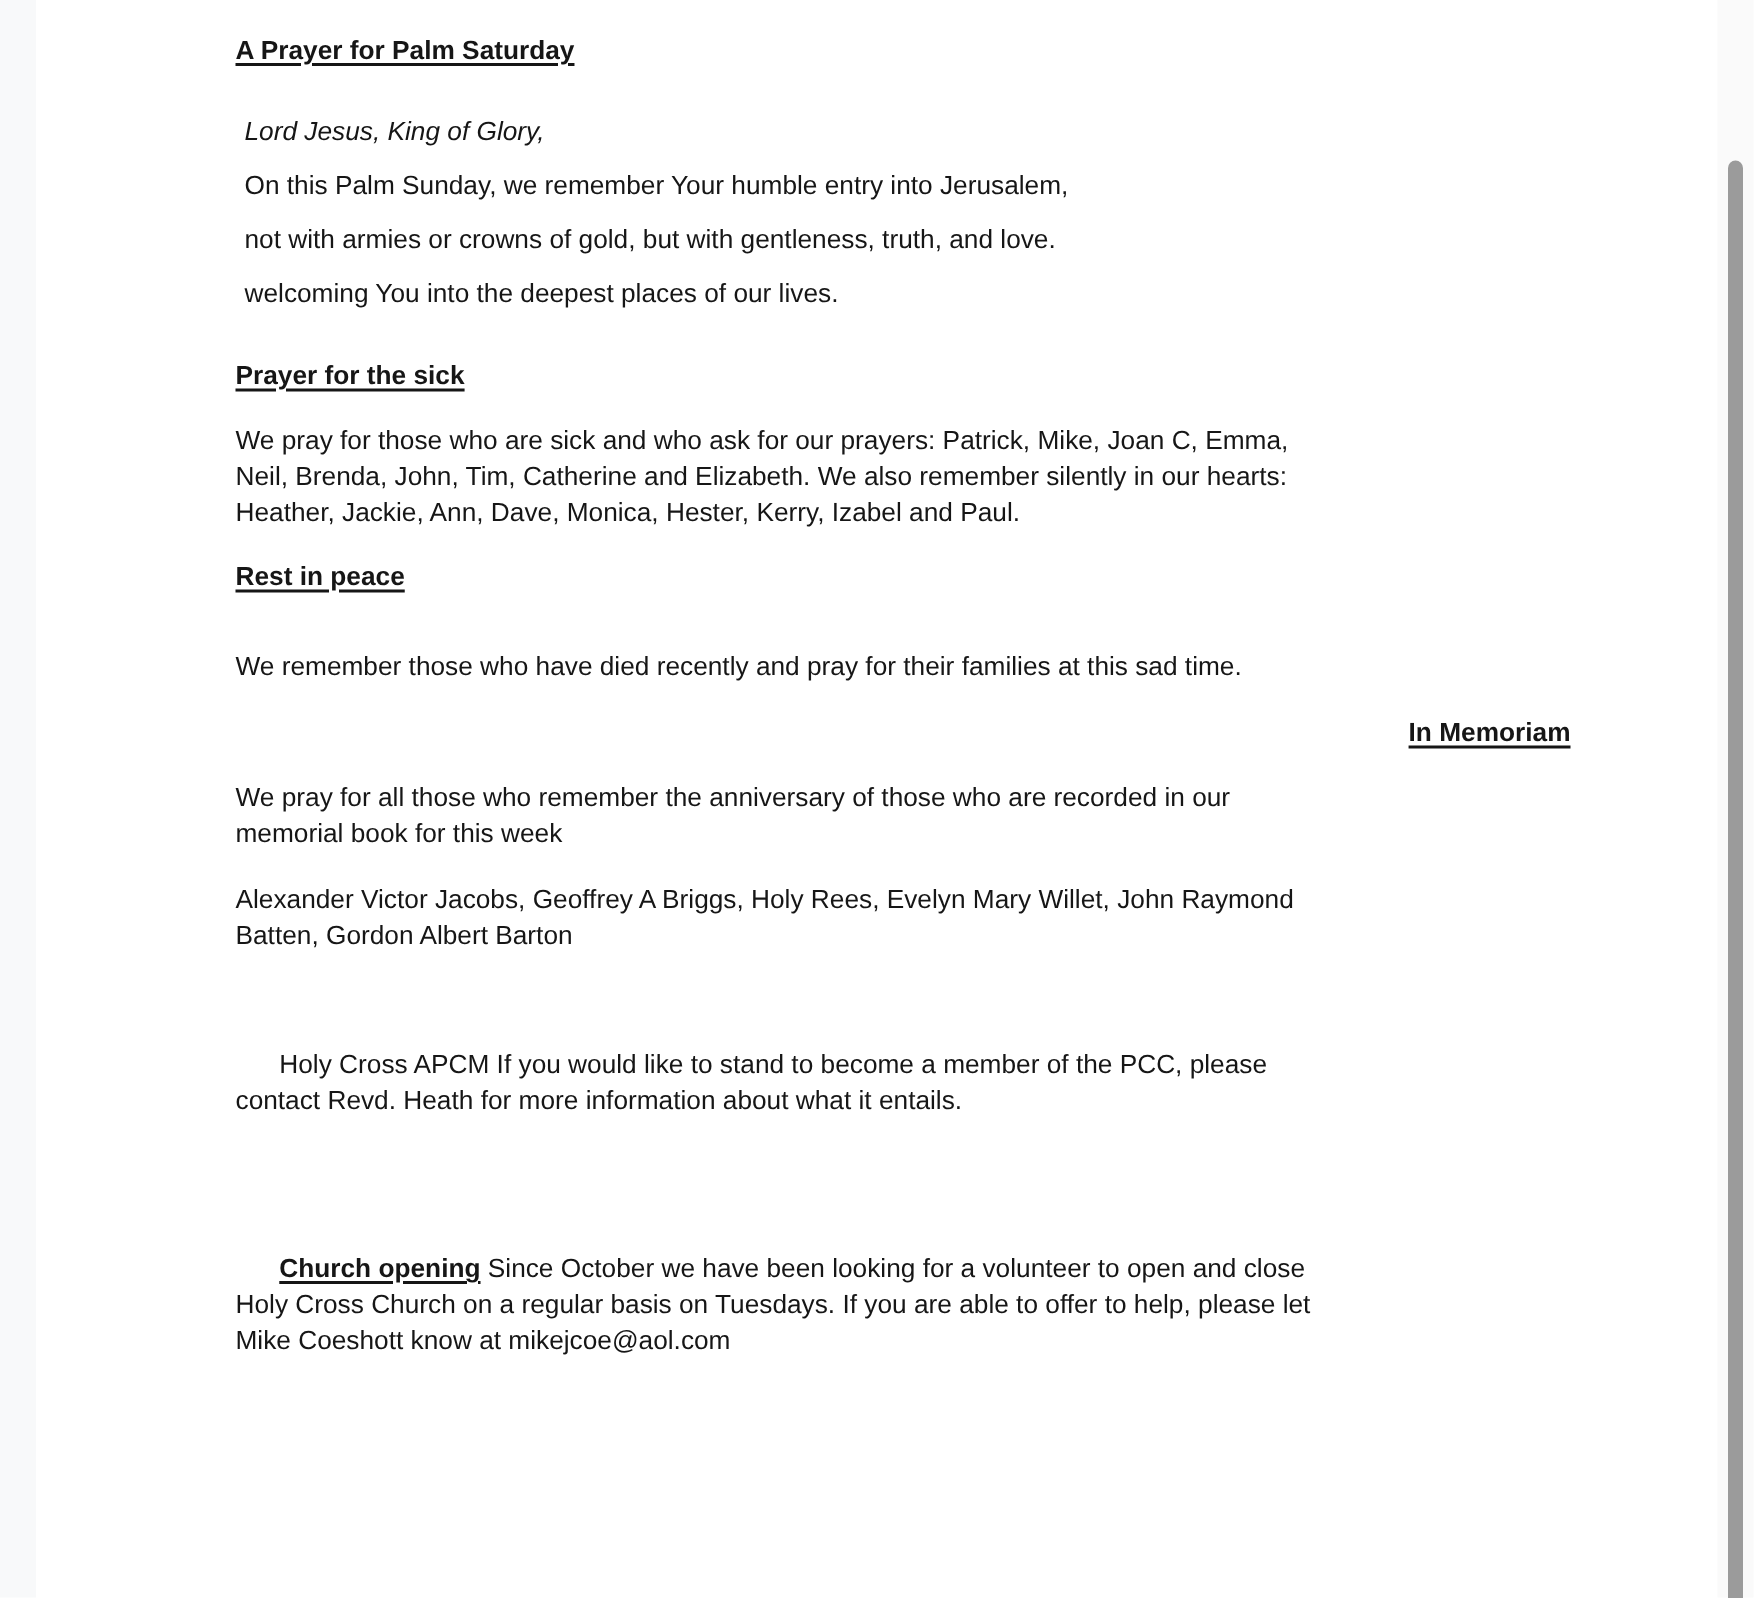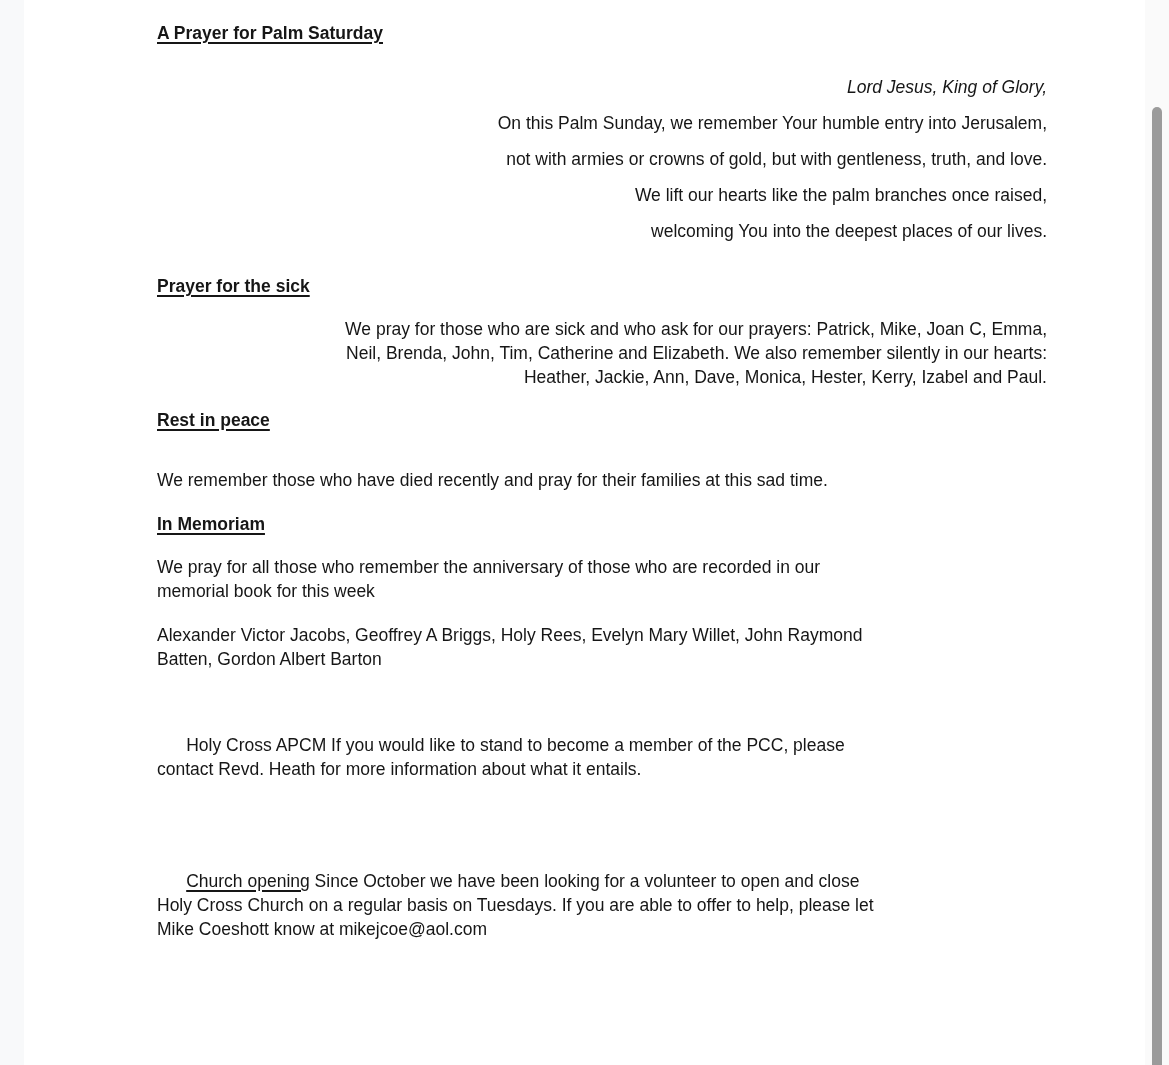--- a/index.html
+++ b/index.html
@@ -51,57 +51,55 @@
     text-decoration-thickness: 1.5px;
     white-space: pre-wrap;
   }
   .p {
     line-height: 24px;
     white-space: pre-wrap;
   }
   .prayer-line {
     line-height: 36px;
     white-space: pre-wrap;
-    text-align: right;
   }
   .prayer-block { margin-top: 24px; padding-left: 6px; }
   .italic { font-style: italic; }
   .lead-bold { font-weight: normal; }
   .lead-bold-underline {
-    font-weight: normal;
+    font-weight: bold;
     text-decoration: underline;
     text-underline-offset: 3px;
     text-decoration-thickness: 1.5px;
   }
   #sick-heading   { margin-top: 25px; }
-  #sick-body      { margin-top: 19px; text-align: right; }
+  #sick-body      { margin-top: 19px; }
   #rip-heading    { margin-top: 19px; }
   #rip-body       { margin-top: 36px; }
-  #mem-heading    { margin-top: 20px; }
+  #mem-heading    { margin-top: 20px; text-align: right; }
   #mem-body       { margin-top: 19px; }
   #mem-names      { margin-top: 20px; }
   #apcm-paragraph { margin-top: 38px; }
   #church-paragraph  { margin-top: 40px; }
   #contact-paragraph { margin-top: 39px; }
 </style>
 </head>
 <body>
 
 <div class="left-strip"></div>
 
 <div class="page">
   <div class="content">
 
     <div class="h" id="prayer-heading">A Prayer for Palm Saturday</div>
 
     <div class="prayer-block">
       <div class="prayer-line italic">Lord Jesus, King of Glory,</div>
       <div class="prayer-line">On this Palm Sunday, we remember Your humble entry into Jerusalem,</div>
       <div class="prayer-line">not with armies or crowns of gold, but with gentleness, truth, and love.</div>
-      <div class="prayer-line">We lift our hearts like the palm branches once raised,</div>
       <div class="prayer-line">welcoming You into the deepest places of our lives.</div>
     </div>
 
     <div class="h" id="sick-heading">Prayer for the sick</div>
     <div class="p" id="sick-body">We pray for those who are sick and who ask for our prayers: Patrick, Mike, Joan C, Emma,
 Neil, Brenda, John, Tim, Catherine and Elizabeth. We also remember silently in our hearts:
 Heather, Jackie, Ann, Dave, Monica, Hester, Kerry, Izabel and Paul.</div>
 
     <div class="h" id="rip-heading">Rest in peace</div>
     <div class="p" id="rip-body">We remember those who have died recently and pray for their families at this sad time.</div>

